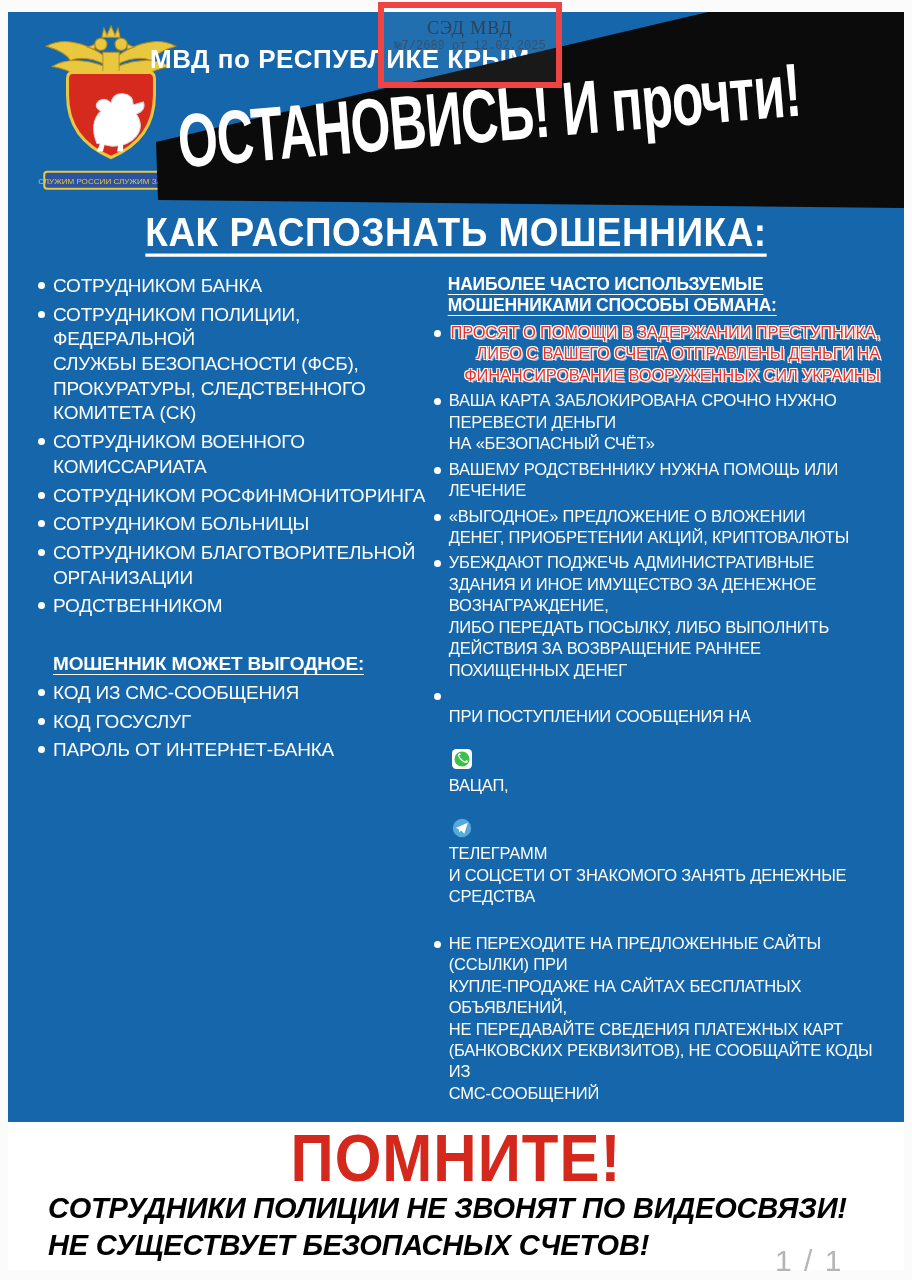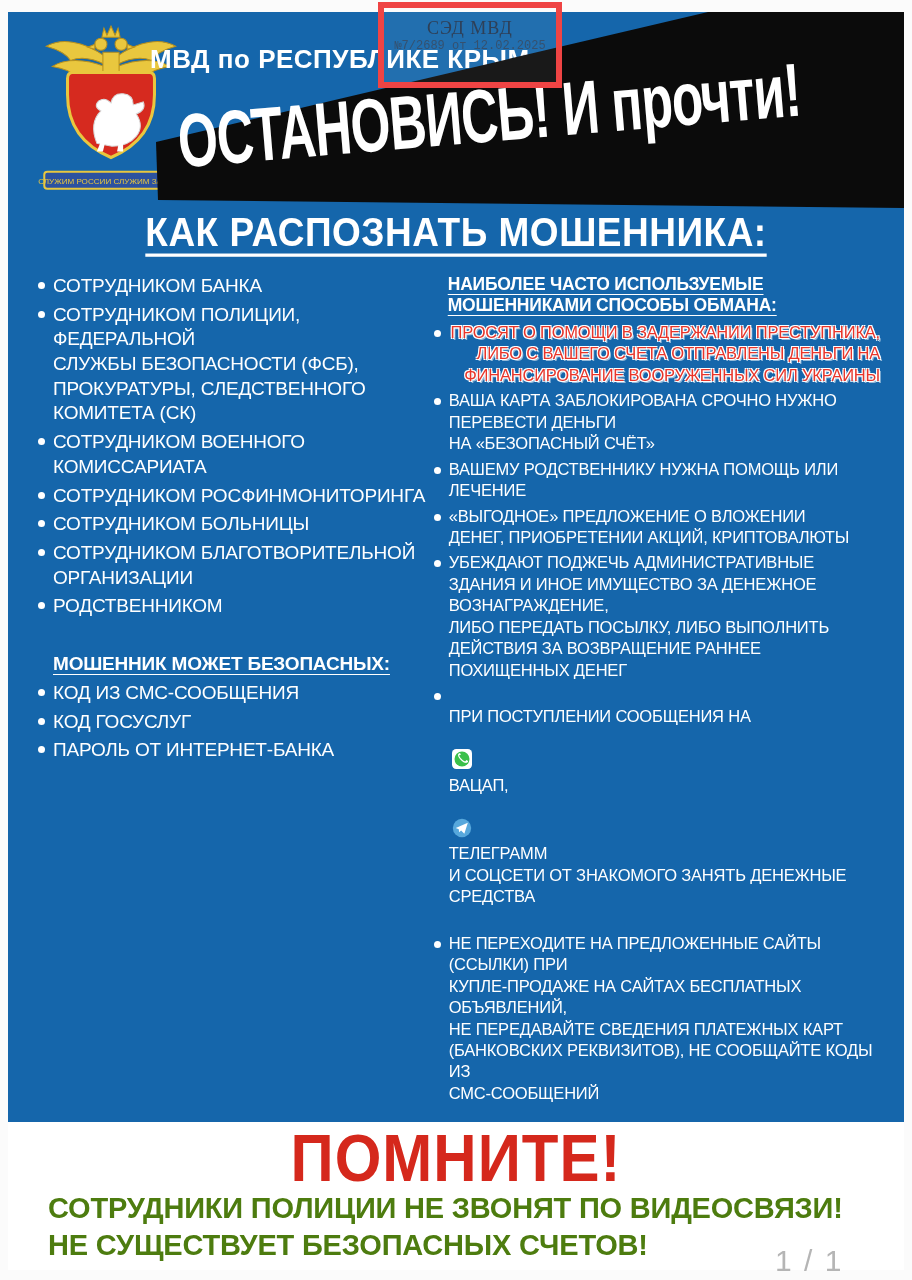--- a/index.html
+++ b/index.html
@@ -81,22 +81,23 @@
   .badge{display:inline-block;vertical-align:-4px;margin:0 3px;}
   .msg-post{white-space:pre-line;}
 
   
   .white-band{background:#fff;height:148px;margin-top:14px;overflow:hidden;}
   .remember-title{
     text-align:center;color:#d5281c;font-size:60px;font-weight:800;line-height:1.02;
     margin-top:6px;letter-spacing:1px;transform:scaleY(1.12);
   }
   .remember-line{
-    color:#4d7c0f;font-size:29px;font-weight:800;padding-left:40px;line-height:1.28;
+    color:#000000;font-size:29px;font-weight:800;padding-left:40px;line-height:1.28;
     letter-spacing:-0.2px;
+    font-style:italic;
   }
 
   
   .page-indicator{
     position:absolute;left:775px;top:1244px;color:#b5b5b5;font-size:30px;letter-spacing:2px;
   }
 </style>
 </head>
 <body>
 
@@ -143,21 +144,21 @@
 СЛУЖБЫ БЕЗОПАСНОСТИ (ФСБ),
 ПРОКУРАТУРЫ, СЛЕДСТВЕННОГО КОМИТЕТА (СК)</span></li>
             <li class="pitem"><span>СОТРУДНИКОМ ВОЕННОГО КОМИССАРИАТА</span></li>
             <li class="pitem"><span>СОТРУДНИКОМ РОСФИНМОНИТОРИНГА</span></li>
             <li class="pitem"><span>СОТРУДНИКОМ БОЛЬНИЦЫ</span></li>
             <li class="pitem"><span>СОТРУДНИКОМ БЛАГОТВОРИТЕЛЬНОЙ
 ОРГАНИЗАЦИИ</span></li>
             <li class="pitem"><span>РОДСТВЕННИКОМ</span></li>
           </ul>
 
-        <div class="list-title gap-top">МОШЕННИК МОЖЕТ БЕЗОПАСНЫХ:</div>
+        <div class="list-title gap-top">МОШЕННИК МОЖЕТ ВЫГОДНОЕ:</div>
         <ul class="plist">
 
             <li class="pitem"><span>КОД ИЗ СМС-СООБЩЕНИЯ</span></li>
             <li class="pitem"><span>КОД ГОСУСЛУГ</span></li>
             <li class="pitem"><span>ПАРОЛЬ ОТ ИНТЕРНЕТ-БАНКА</span></li>
           </ul>
       </div>
 
       <div class="col-right">
         <div class="list-title">НАИБОЛЕЕ ЧАСТО ИСПОЛЬЗУЕМЫЕ МОШЕННИКАМИ СПОСОБЫ ОБМАНА:</div>

